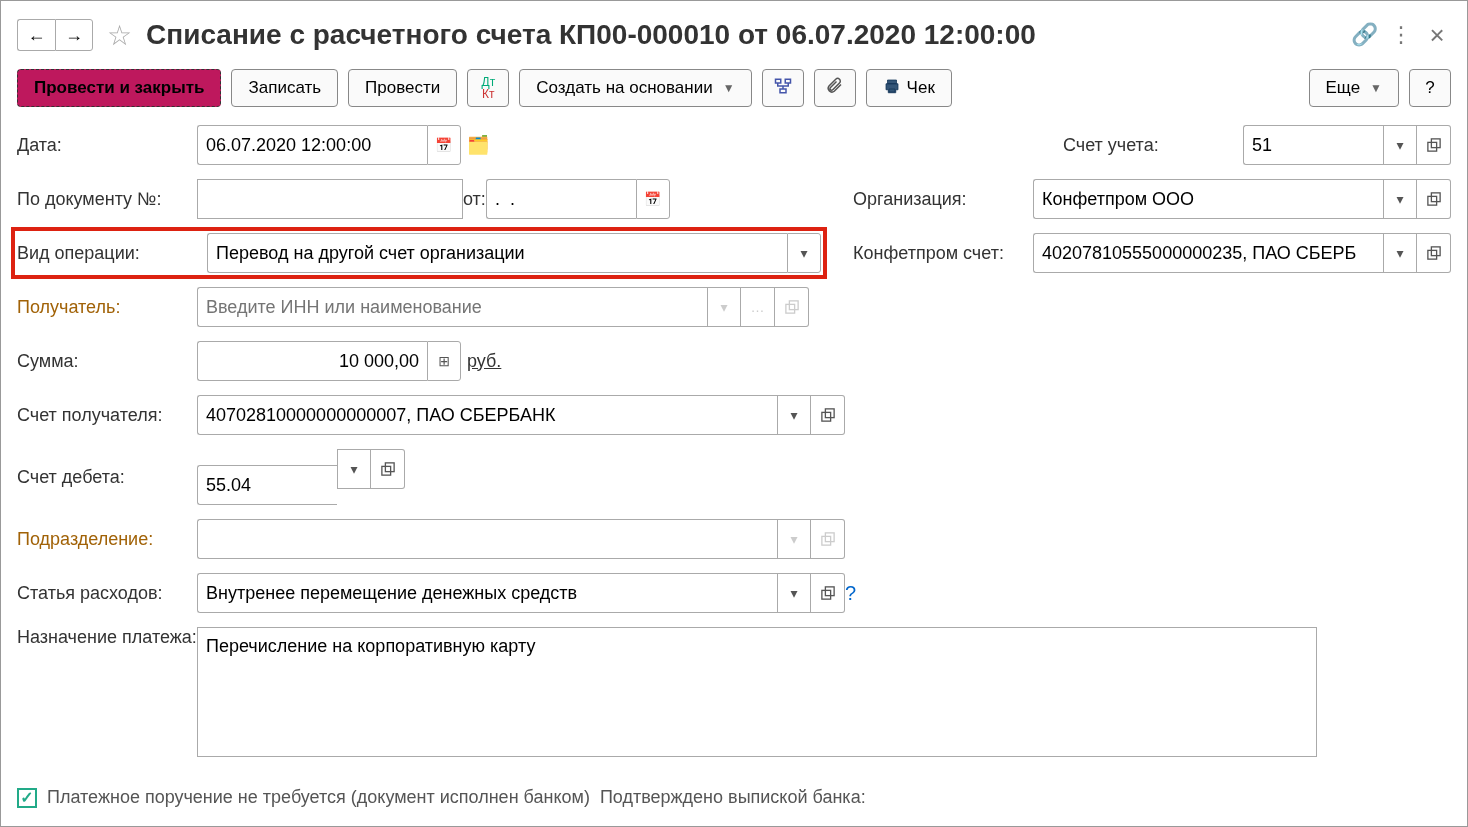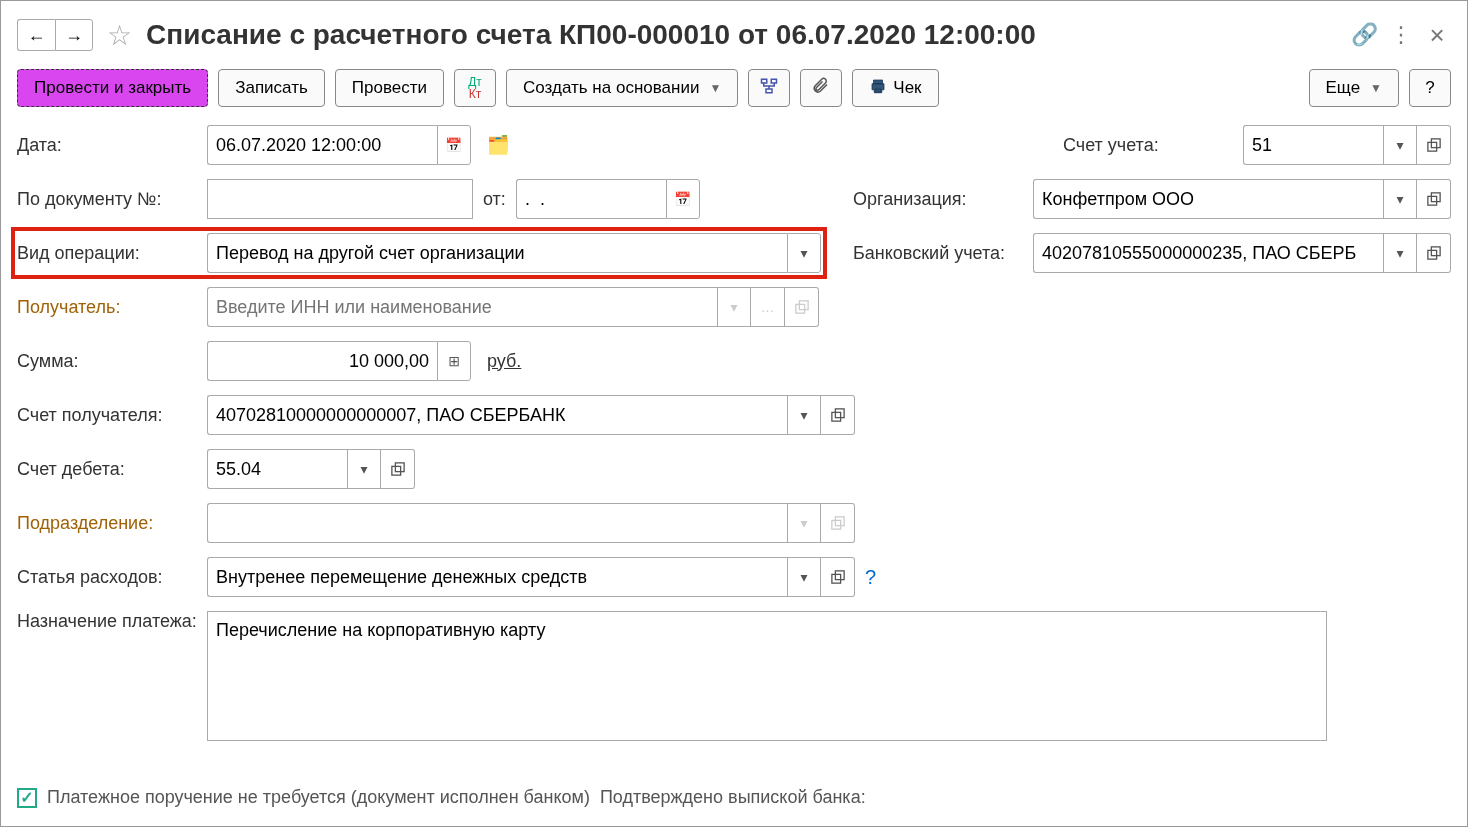--- a/index.html
+++ b/index.html
@@ -49,29 +49,29 @@
   height: 38px;
   padding: 0 16px;
   border: 1px solid #888;
   background: #fafafa;
   border-radius: 4px;
   font-size: 17px;
   display: inline-flex; align-items: center; gap: 6px;
   cursor: pointer;
 }
 .btn-primary {
-  background: #d946ef;
+  background: #be185d;
   border: 1px dashed #333;
-  font-weight: normal;
+  font-weight: bold;
 }
 .btn-icon-only { padding: 0; width: 42px; justify-content: center; }
 .btn .caret { margin-left: 4px; font-size: 12px; color: #666; }
 .spacer { flex: 1; }
 .form { display: flex; flex-direction: column; gap: 14px; }
-.row { display: flex; align-items: center; gap: 10px; }
+.row { display: flex; align-items: center; }
 .col-right { margin-left: auto; display:flex; align-items:center; gap:10px;}
 .lbl { width: 180px; font-size: 18px; }
 .lbl-right { width: 170px; font-size: 18px; }
 .lbl-disabled { color: #a16207; }
 .input {
   height: 40px;
   border: 1px solid #aaa;
   padding: 0 8px;
   font-size: 18px;
   background: #fff;
@@ -218,21 +218,21 @@
     <div class="row">
       <div class="red-outline" style="display:flex;align-items:center;gap:10px;">
         <div class="lbl">Вид операции:</div>
         <div class="input-group">
           <input class="input" style="width: 580px;" value="Перевод на другой счет организации">
           <button class="input-btn">▾</button>
         </div>
       </div>
 
       <div class="col-right">
-        <div class="lbl-right">Банковский учета:</div>
+        <div class="lbl-right">Конфетпром счет:</div>
         <div class="input-group">
           <input class="input" style="width: 350px;" value="40207810555000000235, ПАО СБЕРБ">
           <button class="input-btn">▾</button>
           <button class="input-btn">
             <svg class="popout-svg" viewBox="0 0 16 16">
                 <rect x="1" y="5" width="10" height="10" fill="none" stroke="#555" stroke-width="1.5"></rect>
                 <rect x="5" y="1" width="10" height="10" fill="none" stroke="#555" stroke-width="1.5"></rect>
               </svg>
           </button>
         </div>
@@ -273,21 +273,21 @@
               <rect x="1" y="5" width="10" height="10" fill="none" stroke="#555" stroke-width="1.5"></rect>
               <rect x="5" y="1" width="10" height="10" fill="none" stroke="#555" stroke-width="1.5"></rect>
             </svg>
         </button>
       </div>
     </div>
 
     <div class="row">
       <div class="lbl">Счет дебета:</div>
       <div class="input-group">
-        <input class="input" style="width: 140px;" value="55.04">
+        <input class="input" style="width: 140px; margin-top: 16px;" value="55.04">
         <button class="input-btn">▾</button>
         <button class="input-btn">
           <svg class="popout-svg" viewBox="0 0 16 16">
               <rect x="1" y="5" width="10" height="10" fill="none" stroke="#555" stroke-width="1.5"></rect>
               <rect x="5" y="1" width="10" height="10" fill="none" stroke="#555" stroke-width="1.5"></rect>
             </svg>
         </button>
       </div>
     </div>
 

